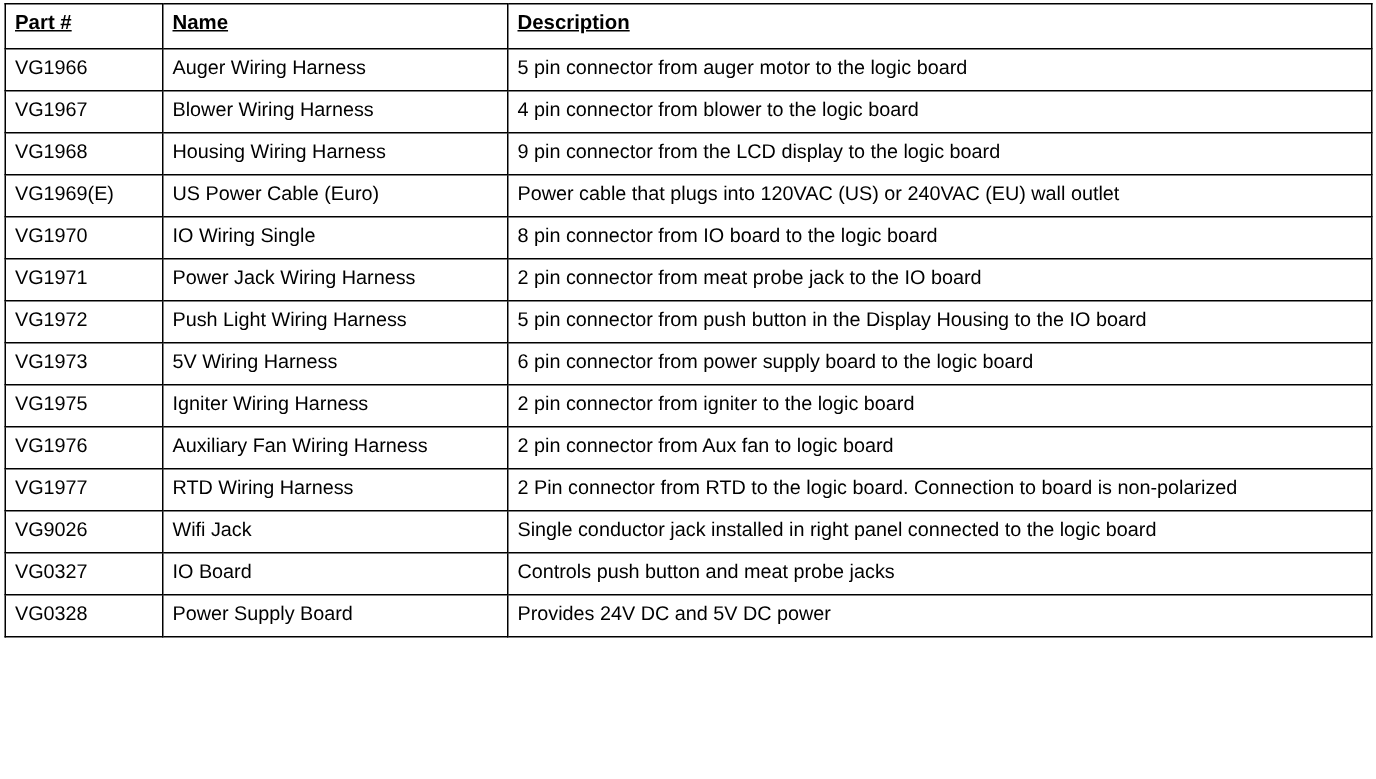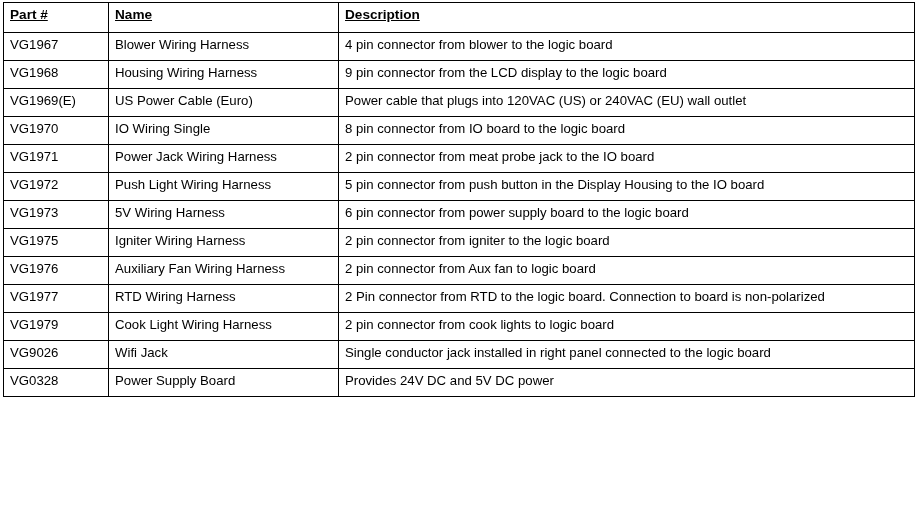--- a/index.html
+++ b/index.html
@@ -74,20 +74,31 @@
           <span class="hdr-label">Name</span>
         </th>
         <th>
           <span class="hdr-label">Description</span>
         </th>
       </tr>
     </thead>
     <tbody>
       <tr>
         <td>
+            <span class="cell-text">VG1966</span>
+          </td>
+        <td>
+            <span class="cell-text">Auger Wiring Harness</span>
+          </td>
+        <td>
+            <span class="cell-text">5 pin connector from auger motor to the logic board</span>
+          </td>
+      </tr>
+      <tr>
+        <td>
             <span class="cell-text">VG1967</span>
           </td>
         <td>
             <span class="cell-text">Blower Wiring Harness</span>
           </td>
         <td>
             <span class="cell-text">4 pin connector from blower to the logic board</span>
           </td>
       </tr>
       <tr>
@@ -184,38 +195,38 @@
           </td>
         <td>
             <span class="cell-text">RTD Wiring Harness</span>
           </td>
         <td>
             <span class="cell-text">2 Pin connector from RTD to the logic board. Connection to board is non-polarized</span>
           </td>
       </tr>
       <tr>
         <td>
-            <span class="cell-text">VG1979</span>
-          </td>
-        <td>
-            <span class="cell-text">Cook Light Wiring Harness</span>
-          </td>
-        <td>
-            <span class="cell-text">2 pin connector from cook lights to logic board</span>
-          </td>
-      </tr>
-      <tr>
-        <td>
             <span class="cell-text">VG9026</span>
           </td>
         <td>
             <span class="cell-text">Wifi Jack</span>
           </td>
         <td>
             <span class="cell-text">Single conductor jack installed in right panel connected to the logic board</span>
+          </td>
+      </tr>
+      <tr>
+        <td>
+            <span class="cell-text">VG0327</span>
+          </td>
+        <td>
+            <span class="cell-text">IO Board</span>
+          </td>
+        <td>
+            <span class="cell-text">Controls push button and meat probe jacks</span>
           </td>
       </tr>
       <tr>
         <td>
             <span class="cell-text">VG0328</span>
           </td>
         <td>
             <span class="cell-text">Power Supply Board</span>
           </td>
         <td>

